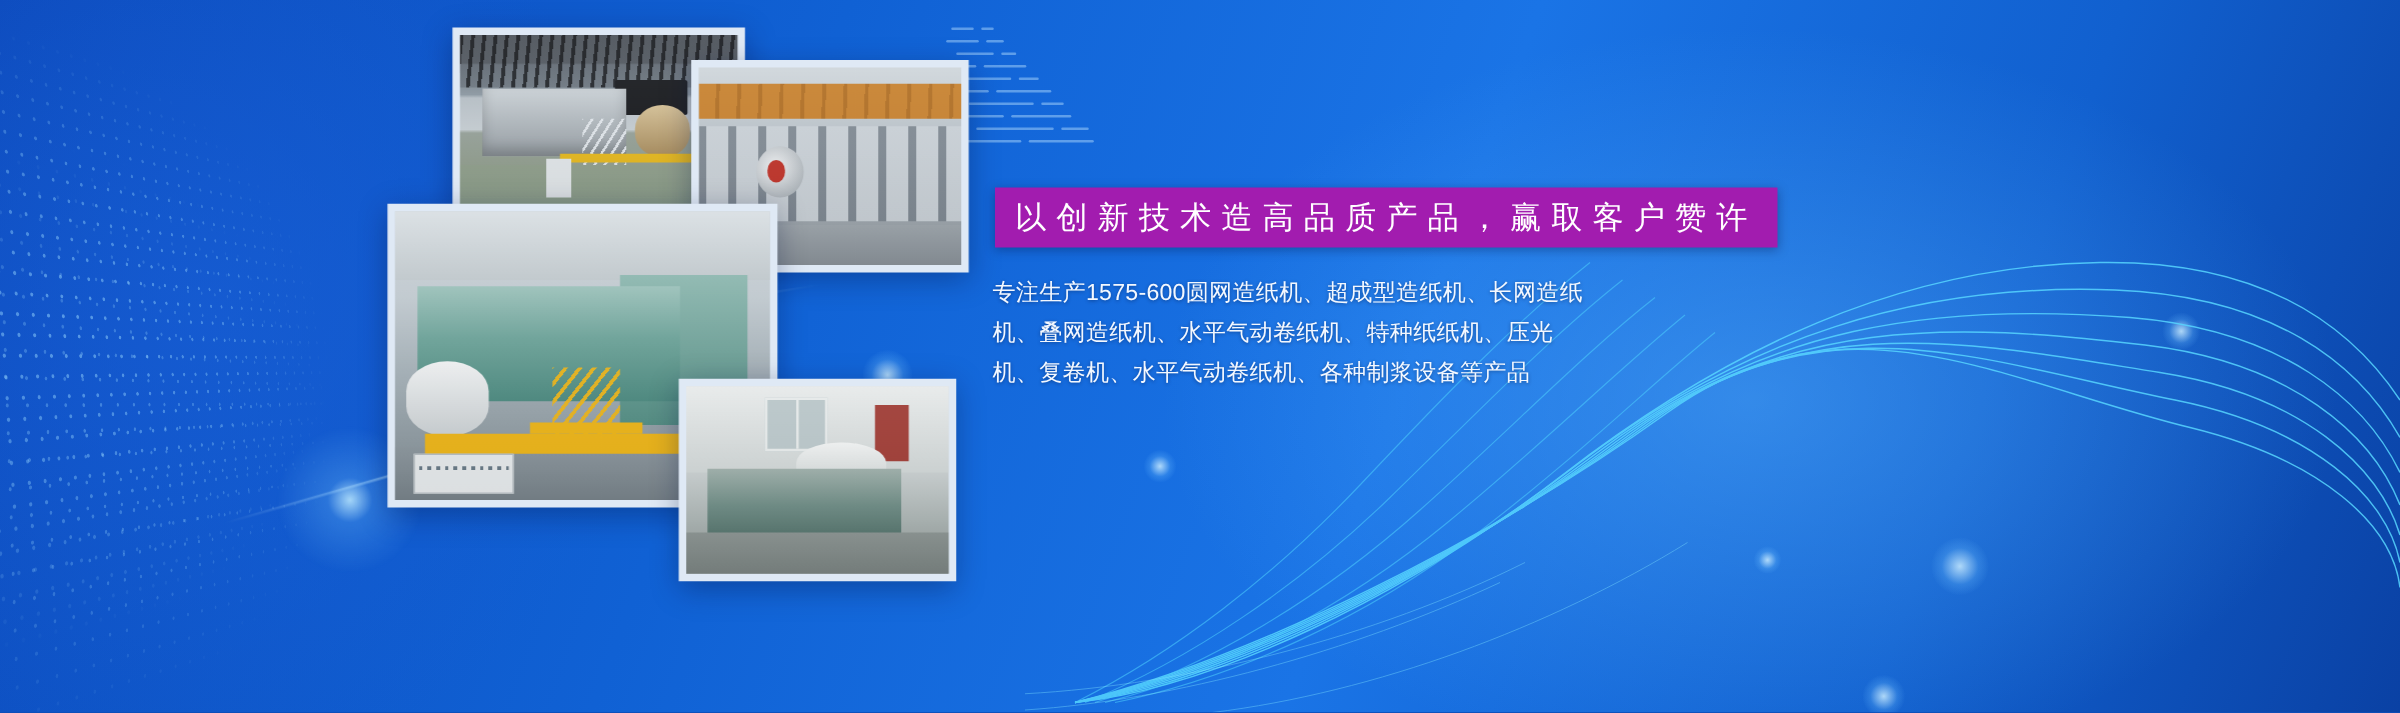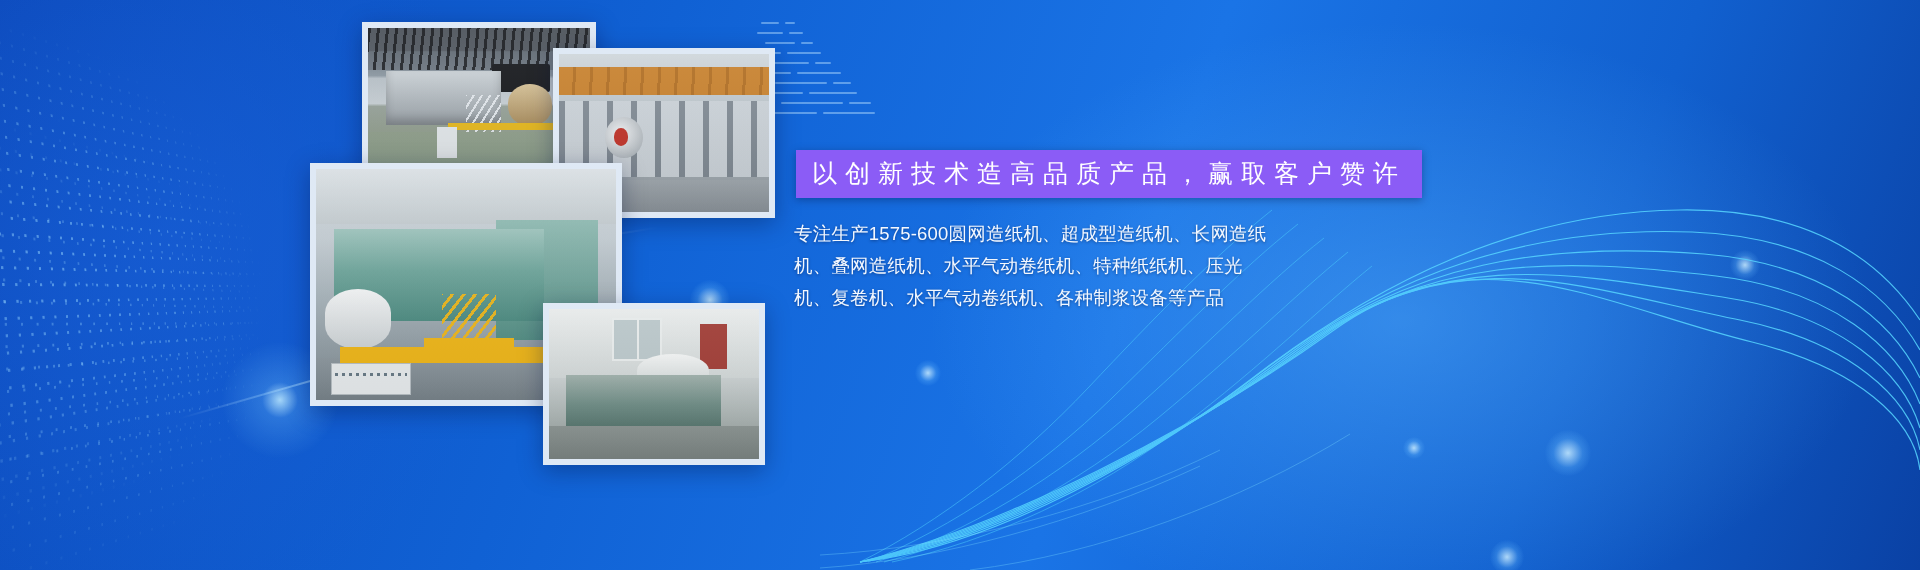--- a/index.html
+++ b/index.html
@@ -171,21 +171,21 @@
     text-shadow:
       -2px -2px 0 #fff,  2px -2px 0 #fff,
       -2px  2px 0 #fff,  2px  2px 0 #fff,
       -3px  0   0 #fff,  3px  0   0 #fff,
        0   -3px 0 #fff,  0    3px 0 #fff,
        3px  4px 6px rgba(0,20,70,.45);
   }
 
   .subbar{
     display:inline-block;
-    background:#8b5cf6;
+    background:#a21caf;
     color:#ffffff;
     font-size:25px;
     letter-spacing:8px;
     padding:7px 16px 8px 16px;
     margin:10px 0 0 10px;
     white-space:nowrap;
     box-shadow:0 2px 8px rgba(0,15,55,.35);
   }
 
   .desc{

